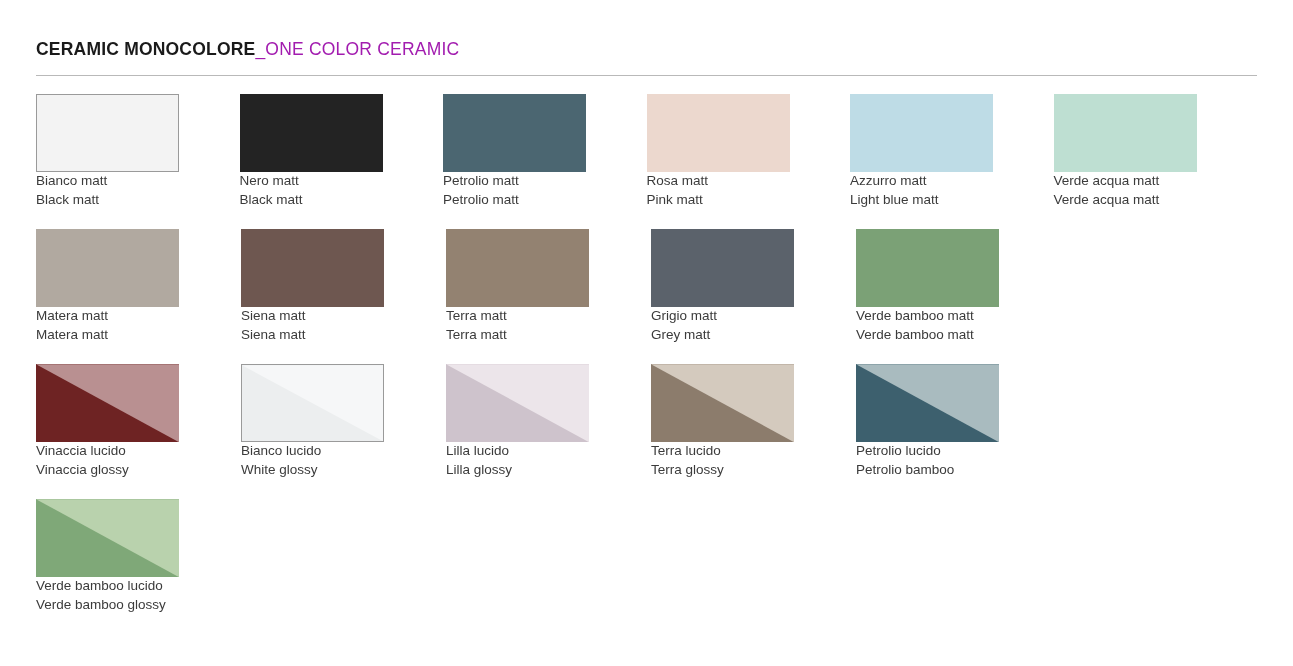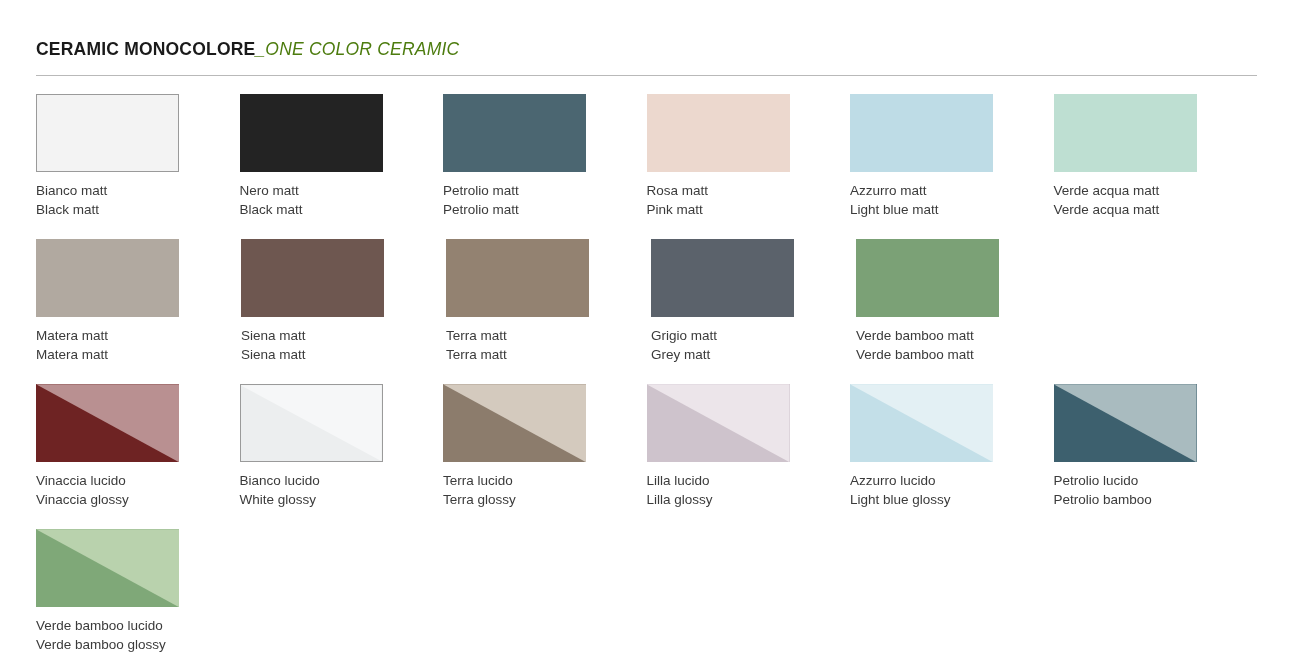--- a/index.html
+++ b/index.html
@@ -33,22 +33,21 @@
     letter-spacing: 0.2px;
     white-space: nowrap;
     line-height: 1.1;
   }
   .title-strong {
     font-weight: bold;
     color: #1a1a1a;
   }
   .title-light {
     font-weight: normal;
-    color: #4d7c0f;
-    font-style: italic;
+    color: #a21caf;
   }
   .rule {
     margin-top: 16px;
     height: 1px;
     background: #b9b9b9;
     width: 1221px;
   }
 
   
   .grid {
@@ -77,21 +76,20 @@
     border: 1px solid #9a9a9a;
   }
 
   
   .swatch .sheen {
     position: absolute;
     inset: 0;
   }
 
   .labels {
-    margin-top: 10px;
     line-height: 1.37;
   }
   .label-it, .label-en {
     font-size: 13.5px;
     color: #3b3b3b;
     white-space: nowrap;
   }
 
   .row-gap { height: 64px; }
 </style>
@@ -204,47 +202,38 @@
         <div class="cell">
           <div class="swatch bordered" style="background: rgb(236, 238, 239);">
             <div class="sheen" style="background: rgb(246, 247, 248); clip-path: polygon(0px 0px, 100% 0px, 100% 100%);"></div>
           </div>
           <div class="labels">
             <div class="label-it">Bianco lucido</div>
             <div class="label-en">White glossy</div>
           </div>
         </div>
         <div class="cell">
+          <div class="swatch" style="background: rgb(206, 195, 204);">
+            <div class="sheen" style="background: rgb(236, 229, 234); clip-path: polygon(0px 0px, 100% 0px, 100% 100%);"></div>
+          </div>
+          <div class="labels">
+            <div class="label-it">Lilla lucido</div>
+            <div class="label-en">Lilla glossy</div>
+          </div>
+        </div>
+        <div class="cell">
           <div class="swatch" style="background: rgb(140, 124, 108);">
             <div class="sheen" style="background: rgb(212, 202, 190); clip-path: polygon(0px 0px, 100% 0px, 100% 100%);"></div>
           </div>
           <div class="labels">
             <div class="label-it">Terra lucido</div>
             <div class="label-en">Terra glossy</div>
           </div>
         </div>
         <div class="cell">
-          <div class="swatch" style="background: rgb(206, 195, 204);">
-            <div class="sheen" style="background: rgb(236, 229, 234); clip-path: polygon(0px 0px, 100% 0px, 100% 100%);"></div>
-          </div>
-          <div class="labels">
-            <div class="label-it">Lilla lucido</div>
-            <div class="label-en">Lilla glossy</div>
-          </div>
-        </div>
-        <div class="cell">
-          <div class="swatch" style="background: rgb(195, 223, 232);">
-            <div class="sheen" style="background: rgb(227, 240, 244); clip-path: polygon(0px 0px, 100% 0px, 100% 100%);"></div>
-          </div>
-          <div class="labels">
-            <div class="label-it">Azzurro lucido</div>
-            <div class="label-en">Light blue glossy</div>
-          </div>
-        </div>
-        <div class="cell">
           <div class="swatch" style="background: rgb(61, 96, 110);">
             <div class="sheen" style="background: rgb(169, 187, 191); clip-path: polygon(0px 0px, 100% 0px, 100% 100%);"></div>
           </div>
           <div class="labels">
             <div class="label-it">Petrolio lucido</div>
             <div class="label-en">Petrolio bamboo</div>
           </div>
         </div>
       </div>
       <div class="row-gap" style="height: 20px;"></div>

